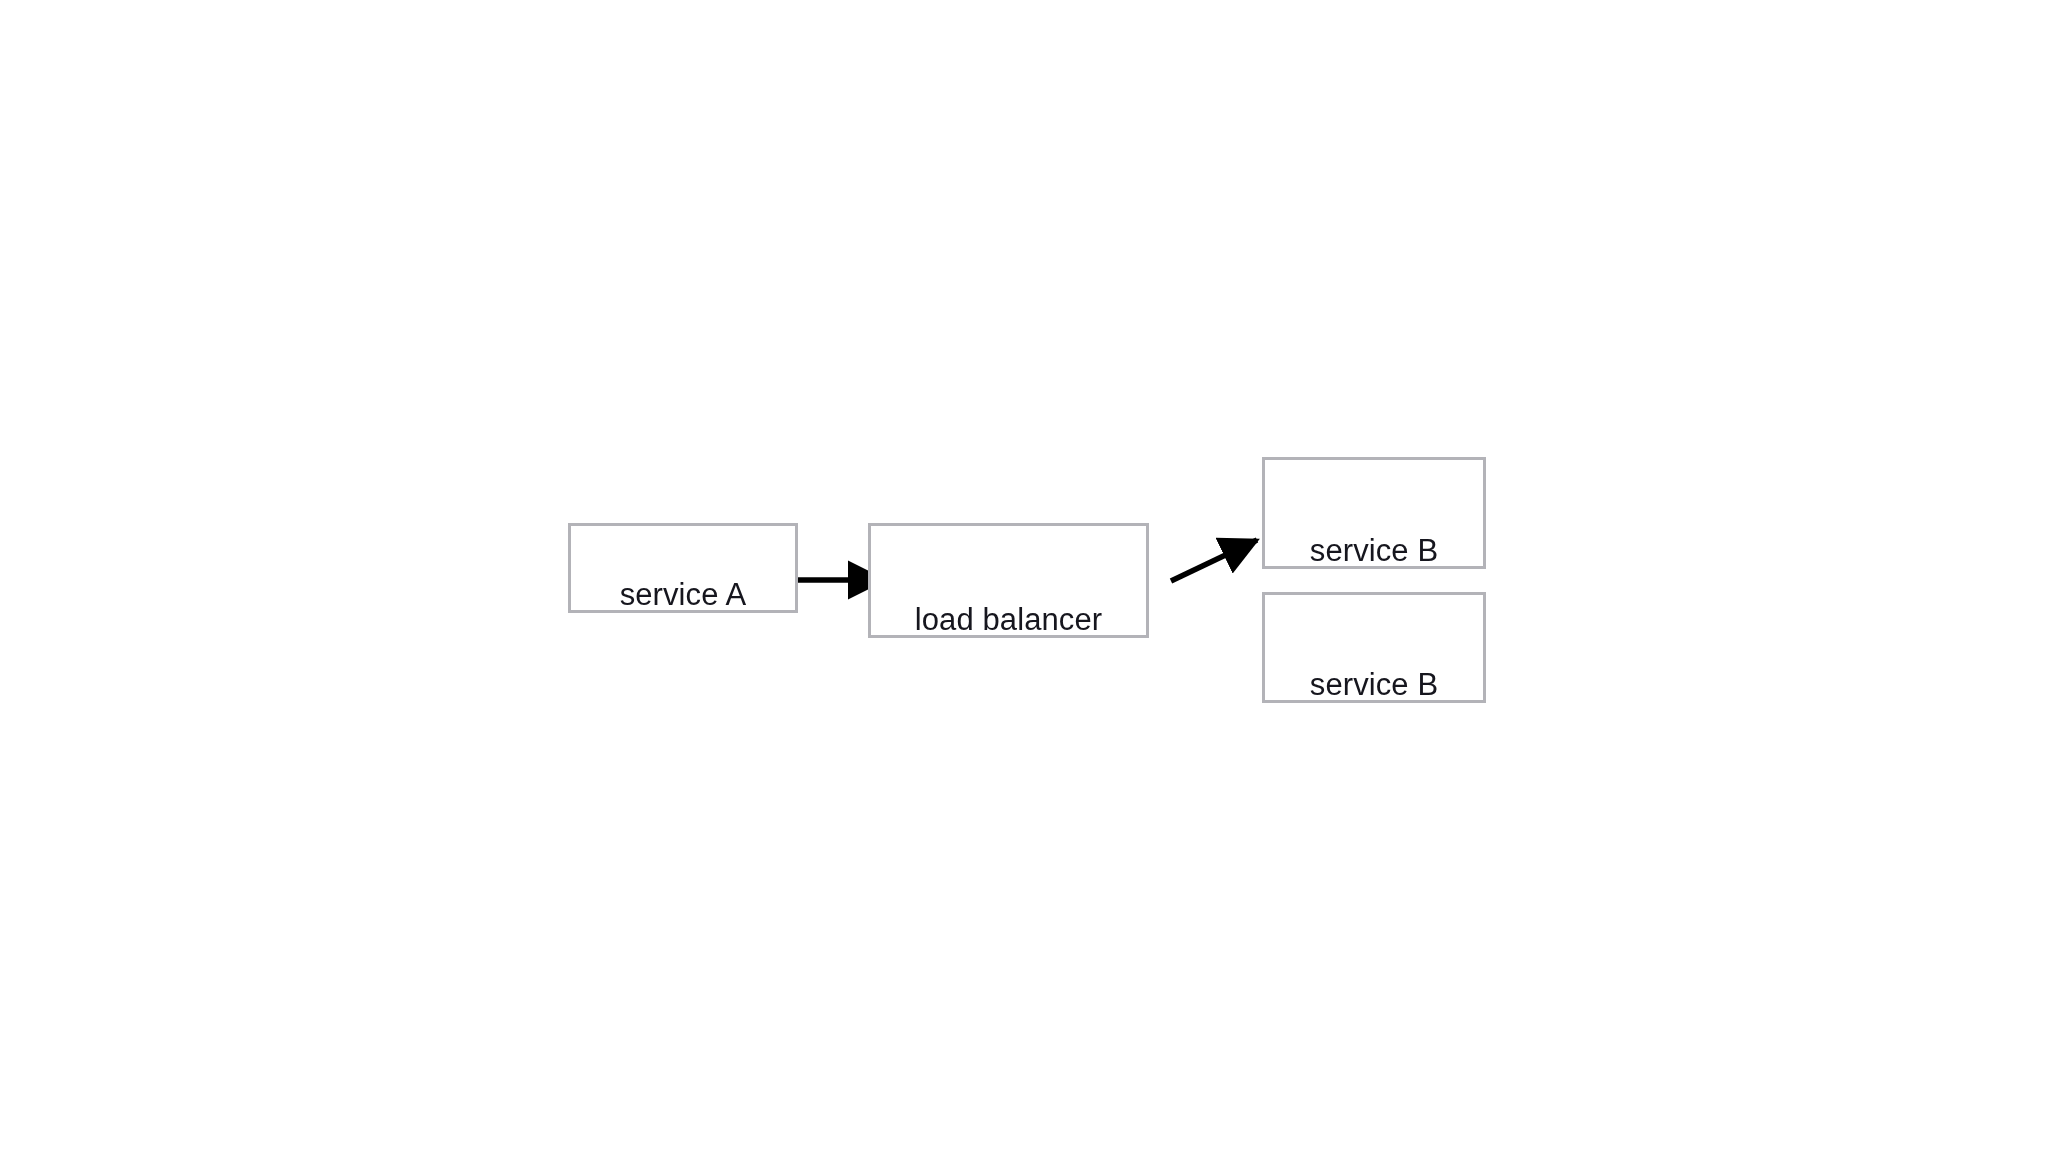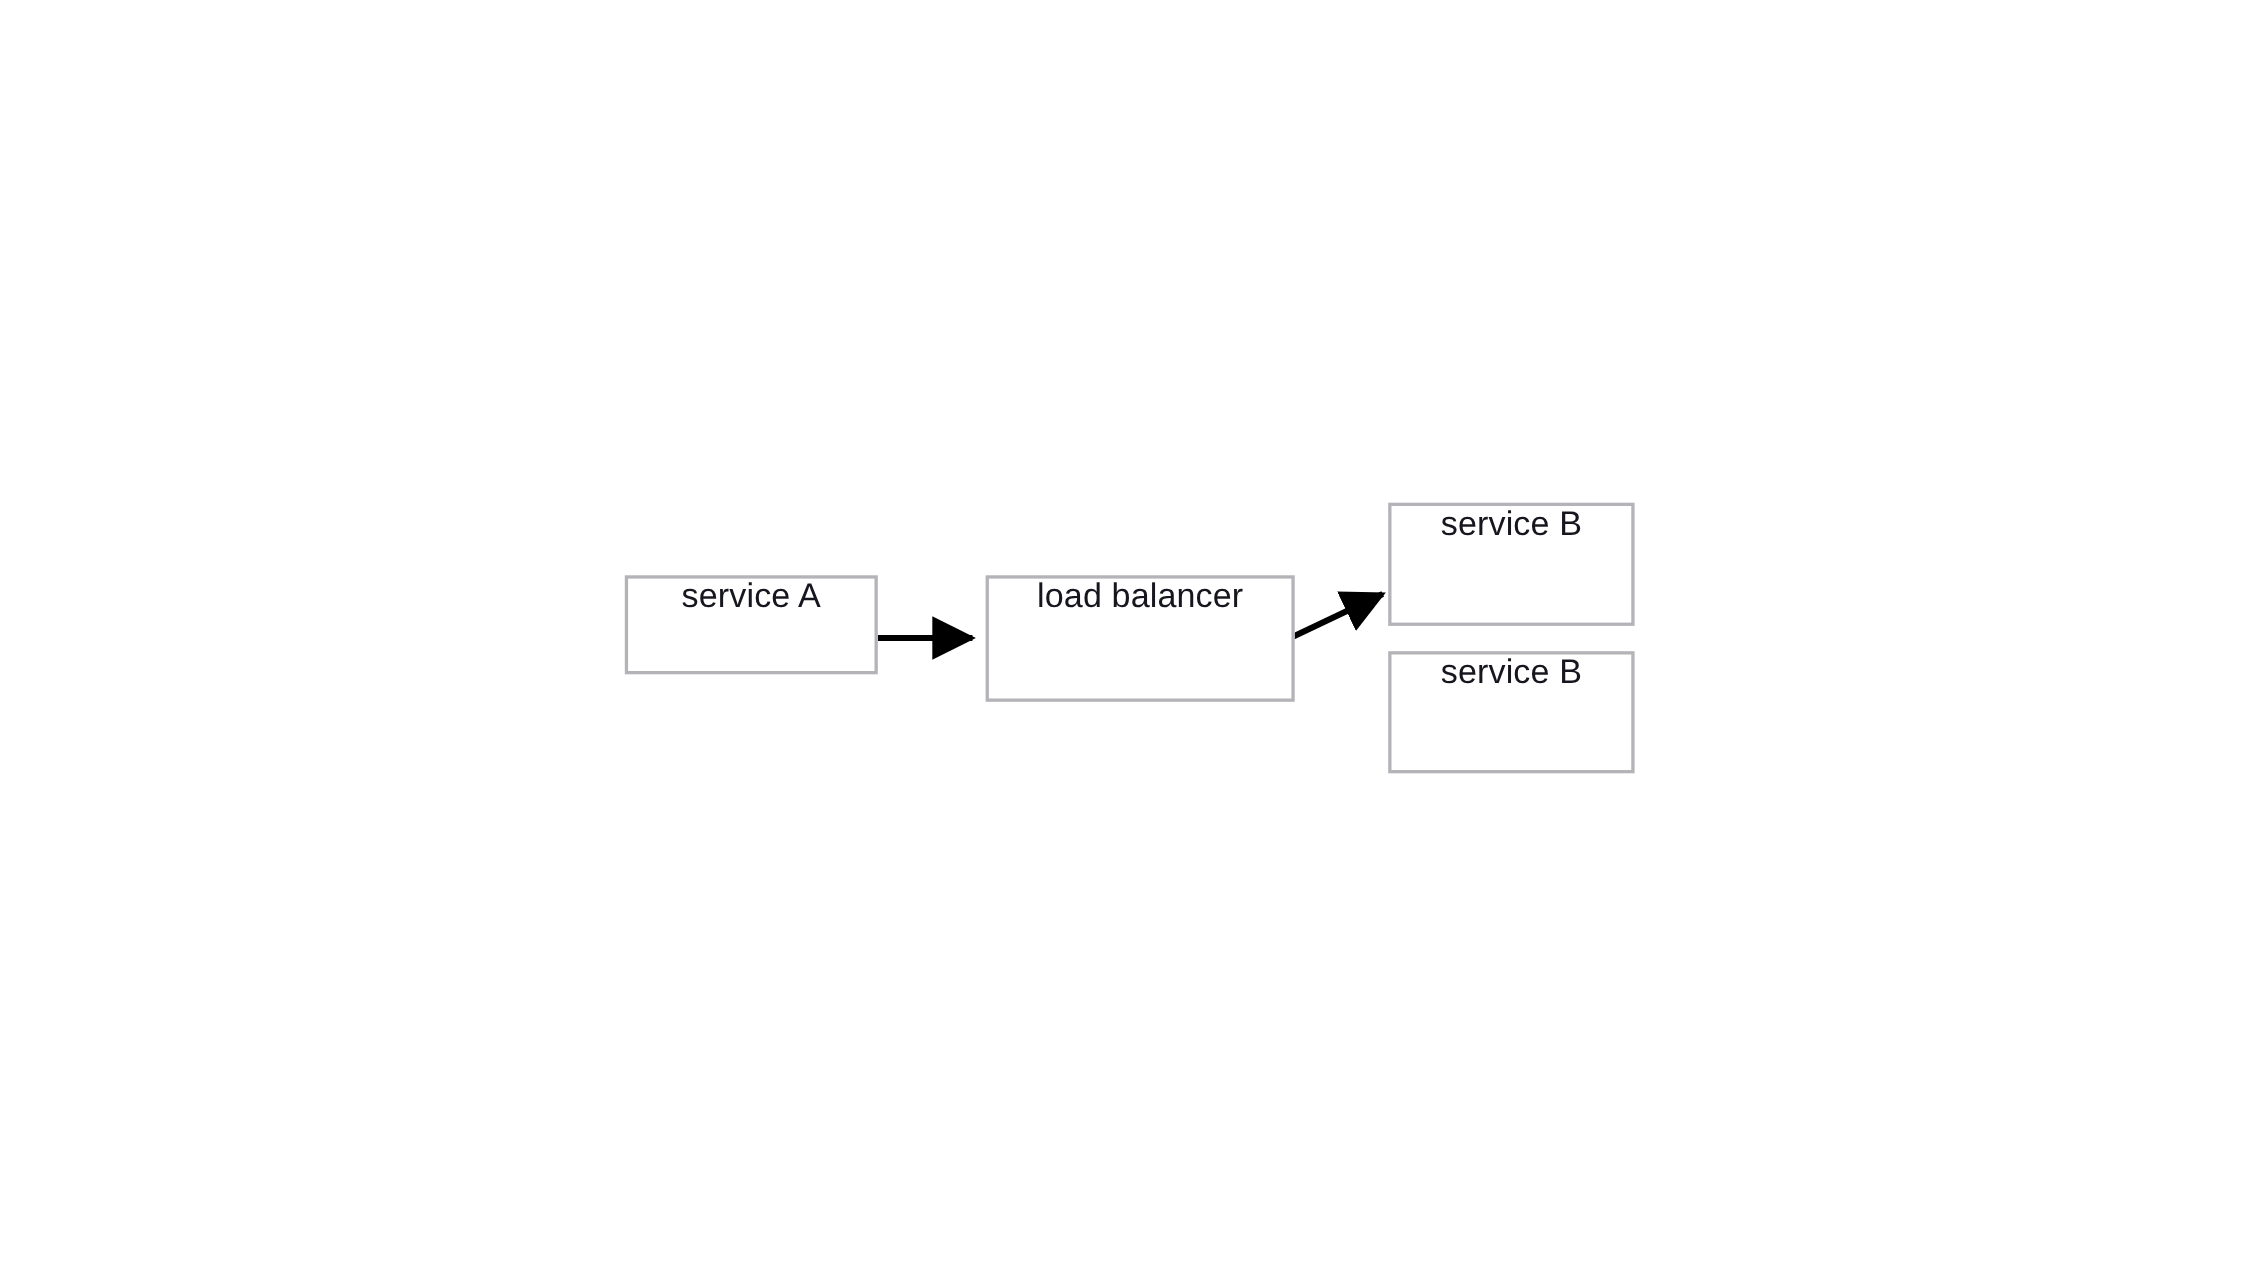--- a/index.html
+++ b/index.html
@@ -27,33 +27,33 @@
     width: 2048px;
     height: 1152px;
     pointer-events: none;
   }
   .node {
     position: absolute;
     box-sizing: border-box;
     background: #ffffff;
     border: 3px solid #b3b3b8;
     display: flex;
-    align-items: flex-start;
+    align-items: flex-end;
     justify-content: center;
   }
   .node-label {
     color: #16161e;
     font-size: 31px;
     line-height: 1;
     letter-spacing: 0.1px;
     white-space: nowrap;
   }
   
   #node-service-a       { left: 568px;  top: 523px; width: 230px; height: 90px; }
-  #node-load-balancer   { left: 896px;  top: 523px; width: 281px; height: 115px; }
+  #node-load-balancer   { left: 868px;  top: 523px; width: 281px; height: 115px; }
   #node-service-b-1     { left: 1262px; top: 457px; width: 224px; height: 112px; }
   #node-service-b-2     { left: 1262px; top: 592px; width: 224px; height: 111px; }
 </style>
 </head>
 <body>
 
 <div id="canvas">
 
   <svg id="edge-layer" viewBox="0 0 2048 1152" width="2048" height="1152">
     <defs>

